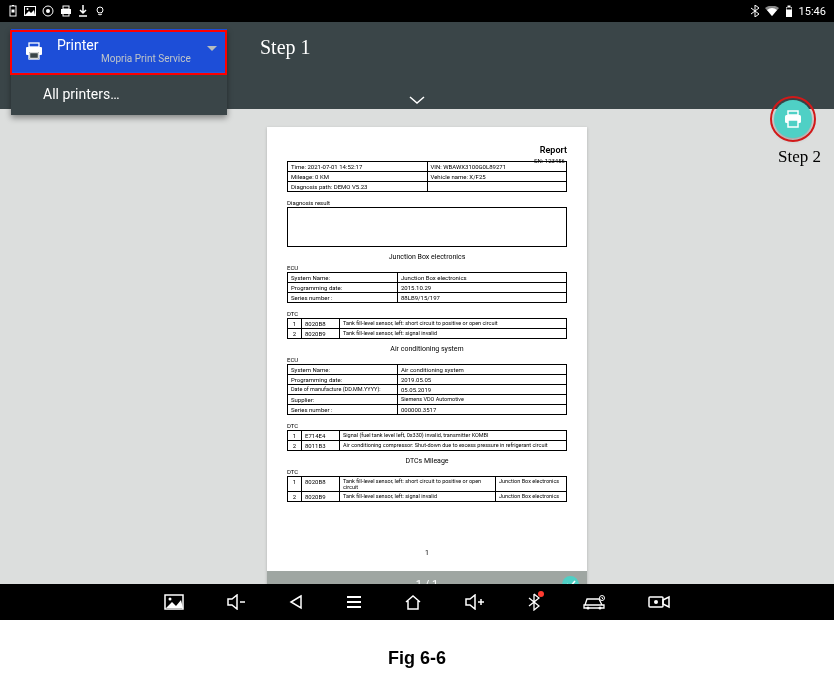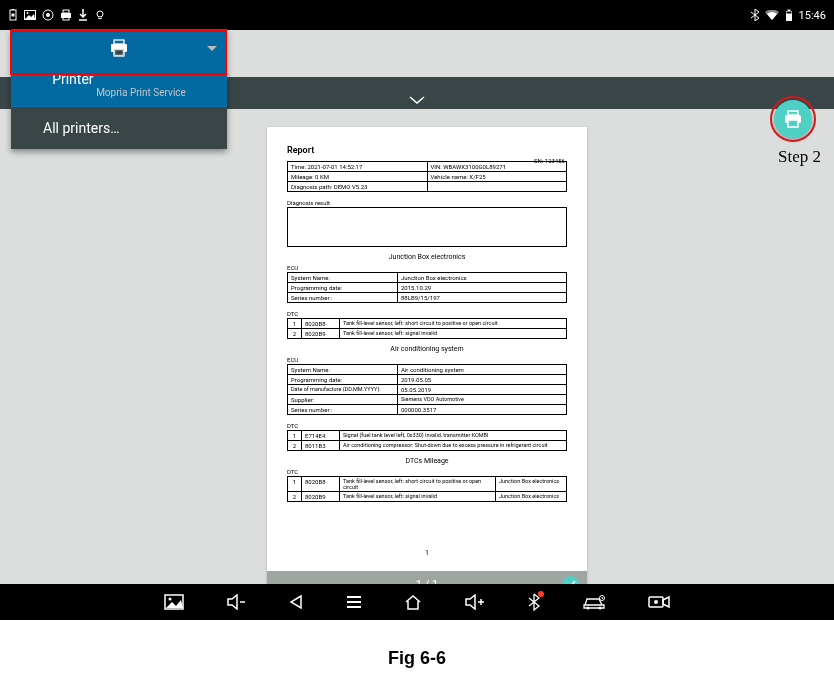--- a/index.html
+++ b/index.html
@@ -1,49 +1,49 @@
 <!DOCTYPE html>
 <html><head>
   <meta charset="utf-8">
   <style>
     * { margin: 0; padding: 0; box-sizing: border-box; }
     body { font-family: Roboto, Arial, sans-serif; background: #fff; }
     .device { width: 834px; height: 620px; background: #dcdedd; position: relative; overflow: hidden; }
     
-    .statusbar { height: 30px; background: #000; display: flex; align-items: center; justify-content: space-between; padding: 0 8px; color: #fff; font-size: 11px; }
+    .statusbar { height: 22px; background: #000; display: flex; align-items: center; justify-content: space-between; padding: 0 8px; color: #fff; font-size: 11px; }
     .sb-left, .sb-right { display: flex; align-items: center; gap: 6px; }
     .sb-ico { display: inline-flex; align-items: center; }
     
     .header { height: 55px; background: #3a4548; display: flex; align-items: center; position: relative; }
     .header .step1 { position: absolute; left: 260px; top: 14px; color: #fff; font-size: 20px; font-family: Georgia, 'Times New Roman', serif;}
     
     .dd-outline { position: absolute; left: 10px; top: 30px; width: 217px; height: 45px; border: 2px solid #ff0000; z-index: 6; pointer-events: none; }
     .dropdown { position: absolute; left: 11px; top: 29px; width: 216px; background: #3a4548; color: #fff; z-index: 5; box-shadow: 0 3px 6px rgba(0,0,0,.4); }
     .dd-item { display: flex; align-items: center; gap: 12px; padding: 8px 12px; min-height: 42px; position: relative; }
-    .dd-item.sel { background: #0369a1; flex-direction: column; }
+    .dd-item.sel { background: #1d4ed8; }
     .dd-item:not(:last-child) { border-bottom: 1px solid rgba(255,255,255,.05); }
     .dd-title { font-size: 14px; }
     .dd-sub { font-size: 10px; color: #c0c6c8; padding-left: 44px; }
     .dd-arrow { position: absolute; right: 10px; top: 8px; }
     .dd-icon { width: 22px; height: 22px; display: flex; align-items: center; justify-content: center; }
     .dd-text { display: flex; flex-direction: column; }
     .dd-item.all { padding-left: 32px; }
     
     .er-frag { position: absolute; left: 204px; top: 82px; color: #fff; font-size: 13px; z-index: 3; }
     
     .subhdr { position: absolute; left: 0; right: 0; top: 77px; height: 32px; background: #3a4548; display:flex; align-items:flex-end; justify-content:center; padding-bottom:4px; z-index:2;}
     .subhdr svg { }
     
     .fab-ring { position: absolute; right: 18px; top: 96px; width: 46px; height: 46px; border: 2px solid #d21919; border-radius: 50%; z-index: 7; pointer-events:none; }
     .fab { position: absolute; right: 22px; top: 100px; width: 38px; height: 38px; border-radius: 50%; background: #4fd0c5; display:flex; align-items:center; justify-content:center; box-shadow: 0 2px 4px rgba(0,0,0,.3); z-index:6;}
     .step2 { position: absolute; right: 13px; top: 147px; font-family: Georgia, 'Times New Roman', serif; font-size: 17px; color: #000000; z-index:6;}
     
     .preview { position: absolute; left: 267px; top: 127px; width: 320px; height: 470px; background: #fff; box-shadow: 0 1px 3px rgba(0,0,0,.2); }
     .page { position: absolute; inset: 0; padding: 18px 20px; font-size: 6px; color: #000; }
-    .rtitle { text-align:left; font-size: 9px; font-weight:600; margin-bottom:6px; }
+    .rtitle { text-align:right; font-size: 9px; font-weight:600; margin-bottom:6px; }
     .sn { position:absolute; right:22px; top:30px; font-size:6px; }
     .block { border:1px solid #000; margin-bottom:6px; }
     .block .row { display:flex; border-bottom:1px solid #000; }
     .block .row:last-child{border-bottom:none;}
     .cell { padding:1px 3px; border-right:1px solid #000; flex:1; white-space:nowrap; overflow:hidden;}
     .cell:last-child{border-right:none;}
     .lbl { font-size:6px; padding:1px 0; }
     .sect-title { text-align:center; font-size:7px; margin: 4px 0 2px; }
     .tiny { font-size:5.5px; }
     .big-empty { height:40px; }
@@ -122,20 +122,23 @@
           <svg width="8" height="12" viewBox="0 0 8 12">
             <rect x="1" y="2" width="6" height="10" fill="#fff"></rect>
             <rect x="2.5" y="0.5" width="3" height="1.5" fill="#fff"></rect>
             <rect x="1.5" y="2.5" width="5" height="2" fill="#000"></rect>
           </svg>
         </span>
       <span>15:46</span>
     </div>
   </div>
 
+  <div class="header">
+    <span class="step1">Step 1</span>
+  </div>
 
   <div class="subhdr">
     <svg width="18" height="10" viewBox="0 0 18 10">
         <path d="M2 2 L9 8 L16 2" stroke="#fff" stroke-width="1.5" fill="none"></path>
       </svg>
   </div>
 
   <span class="er-frag">er</span>
 
   <div class="dd-outline"></div>

